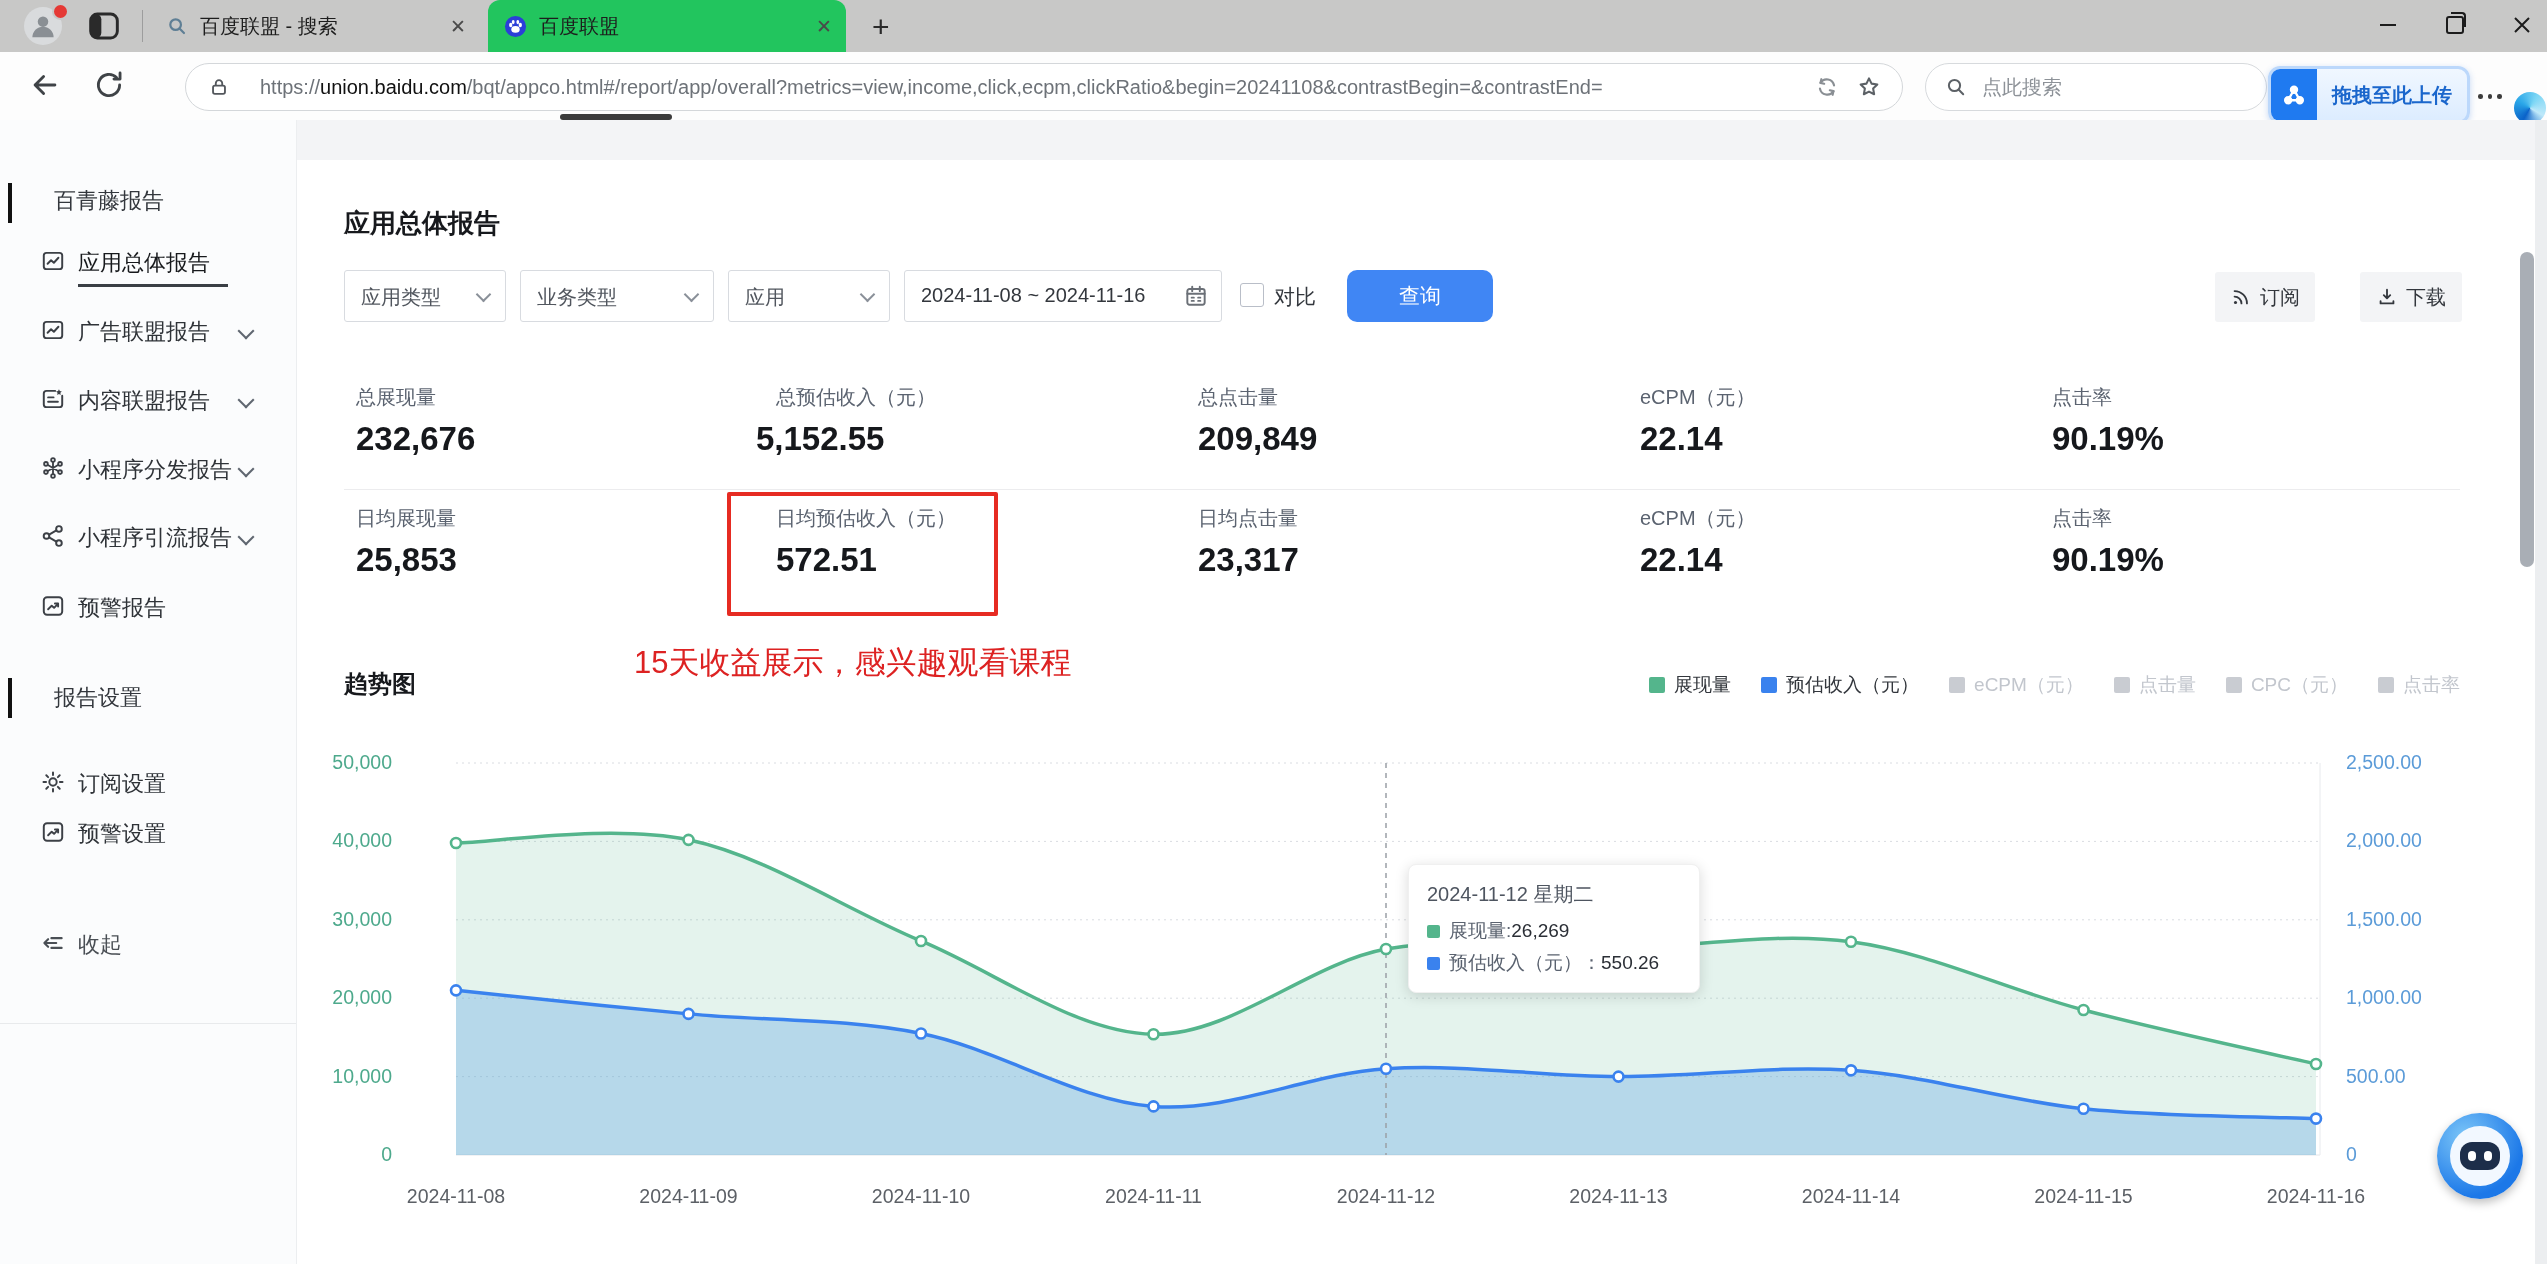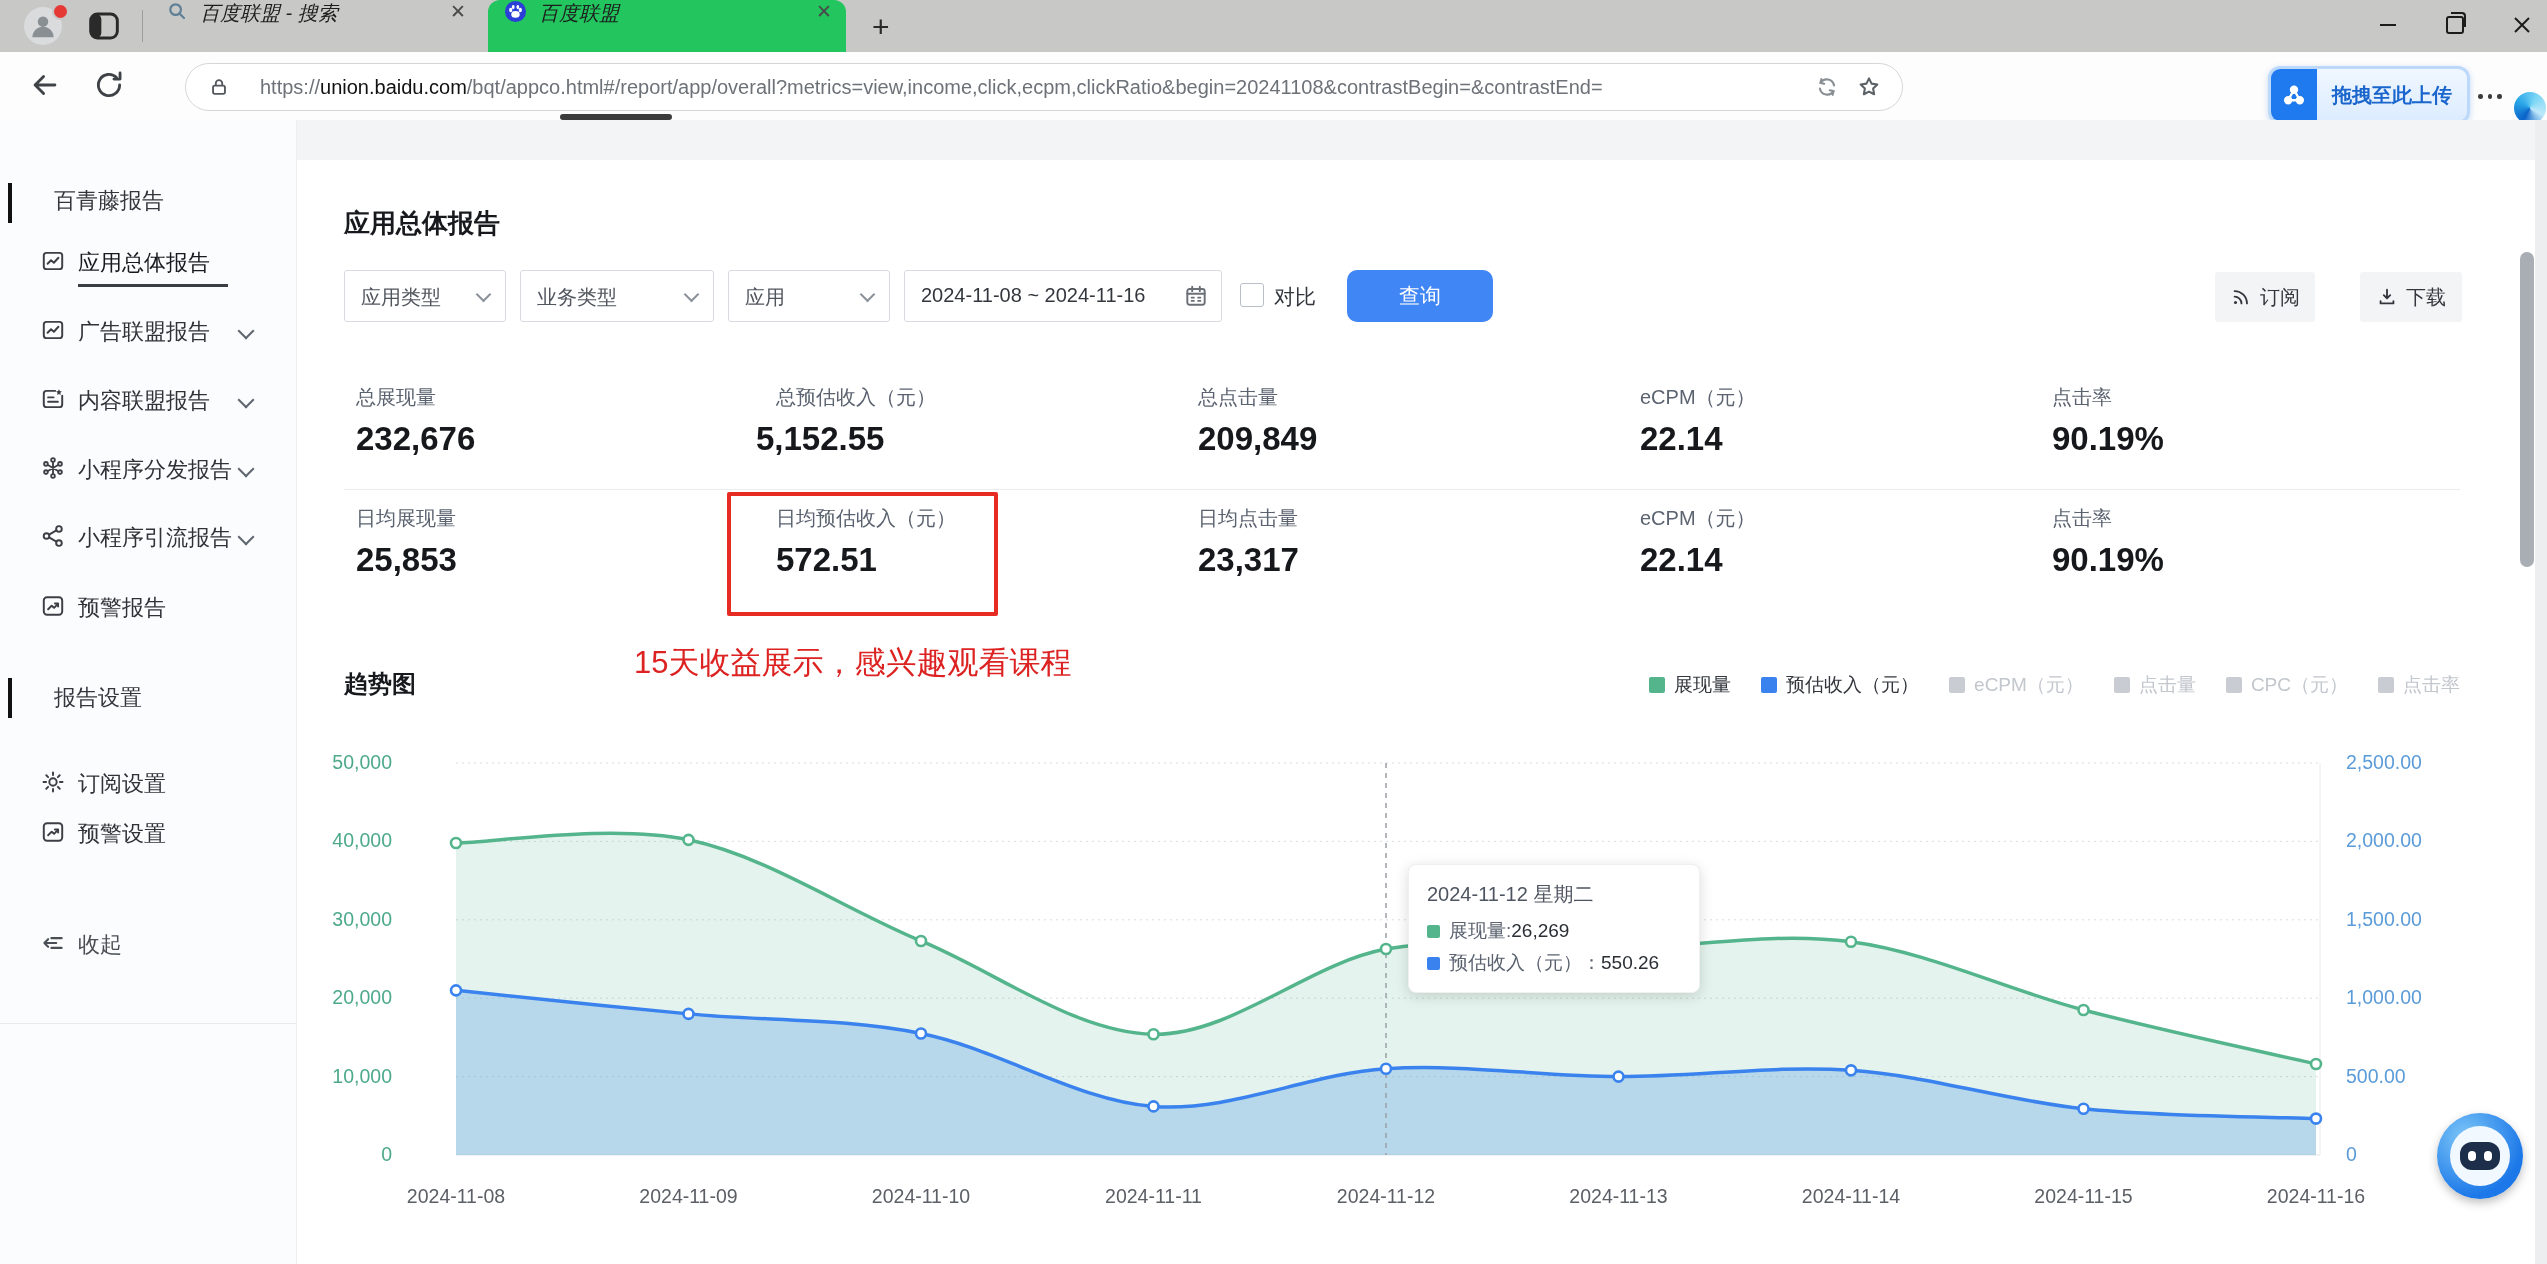--- a/index.html
+++ b/index.html
@@ -6,21 +6,21 @@
   body{font-family:"Liberation Sans","DejaVu Sans",sans-serif;color:#1f2329;}
   .screen{position:relative;width:2547px;height:1264px;background:#f2f3f5;overflow:hidden;}
 
   
   .titlebar{position:absolute;left:0;top:0;width:2547px;height:52px;background:#c8c8c7;}
   .avatar{position:absolute;left:24px;top:7px;width:38px;height:38px;border-radius:50%;background:#d9dbdd;overflow:hidden;}
   .avatar svg{display:block;margin:4px auto 0;}
   .avatar-dot{position:absolute;left:52px;top:3px;width:13px;height:13px;border-radius:50%;background:#e53935;border:2px solid #c8c8c7;}
   .ws-icon{position:absolute;left:88px;top:11px;}
   .tab-divider{position:absolute;left:142px;top:10px;width:1px;height:32px;background:#9d9d9d;}
-  .tab{position:absolute;top:0;height:52px;display:flex;align-items:flex-start;font-style:italic;}
+  .tab{position:absolute;top:0;height:52px;display:flex;align-items:center;}
   .tab-inactive{left:150px;width:330px;}
   .tab-active{left:488px;width:358px;background:#22c55e;border-radius:12px 12px 0 0;}
   .tab .fav{margin-left:16px;flex:0 0 auto;display:flex;}
   .tab .t-title{margin-left:12px;font-size:20px;color:#1d1d1d;white-space:nowrap;overflow:hidden;flex:1;}
   .tab .t-close{margin-right:14px;font-size:19px;color:#4a4a4a;flex:0 0 auto;cursor:default;}
   .newtab{position:absolute;left:872px;top:10px;font-size:30px;color:#2a2a2a;font-weight:300;}
   .winbtn{position:absolute;top:0;width:60px;height:50px;display:flex;align-items:center;justify-content:center;color:#1c1c1c;}
   .restore-glyph{width:14px;height:14px;border:2px solid #1c1c1c;border-radius:3px;position:relative;}
   .restore-glyph:before{content:"";position:absolute;left:3px;top:-6px;width:13px;height:13px;border-top:2px solid #1c1c1c;border-right:2px solid #1c1c1c;border-radius:0 4px 0 0;}
 
@@ -181,20 +181,29 @@
             <path d="M6.8 4.8 6 8.2l3.4.8M17.2 19.2l.8-3.4-3.4-.8" stroke-linejoin="round"></path>
           </svg>
       </span>
       <span class="right-ico">
         <svg width="26" height="26" viewBox="0 0 24 24" fill="none" stroke="#5c6166" stroke-width="1.9" stroke-linejoin="round">
             <path d="M12 4l2.35 4.9 5.35.75-3.9 3.75.95 5.3L12 16.2l-4.75 2.5.95-5.3-3.9-3.75 5.35-.75z"></path>
           </svg>
       </span>
     </div>
 
+    <div class="searchbox">
+      <span style="margin-left:18px;display:flex;">
+        <svg width="24" height="24" viewBox="0 0 24 24" fill="none" stroke="#5c6166" stroke-width="2" stroke-linecap="round">
+            <circle cx="10.5" cy="10.5" r="5.6"></circle>
+            <path d="M14.8 14.8l4.4 4.4"></path>
+          </svg>
+      </span>
+      <span class="ph">点此搜索</span>
+    </div>
 
     <div class="upload">
       <span class="nd">
         <svg width="28" height="28" viewBox="0 0 24 24" fill="none" stroke="#fff" stroke-width="2">
             <circle cx="12" cy="7.5" r="2.6" fill="#fff"></circle>
             <circle cx="7" cy="16.5" r="2.6" fill="#fff"></circle>
             <circle cx="17" cy="16.5" r="2.6" fill="#fff"></circle>
             <path d="M10.8 9.6 8.2 14.2M13.2 9.6l2.6 4.6M9.6 16.5h4.8"></path>
           </svg>
       </span>

